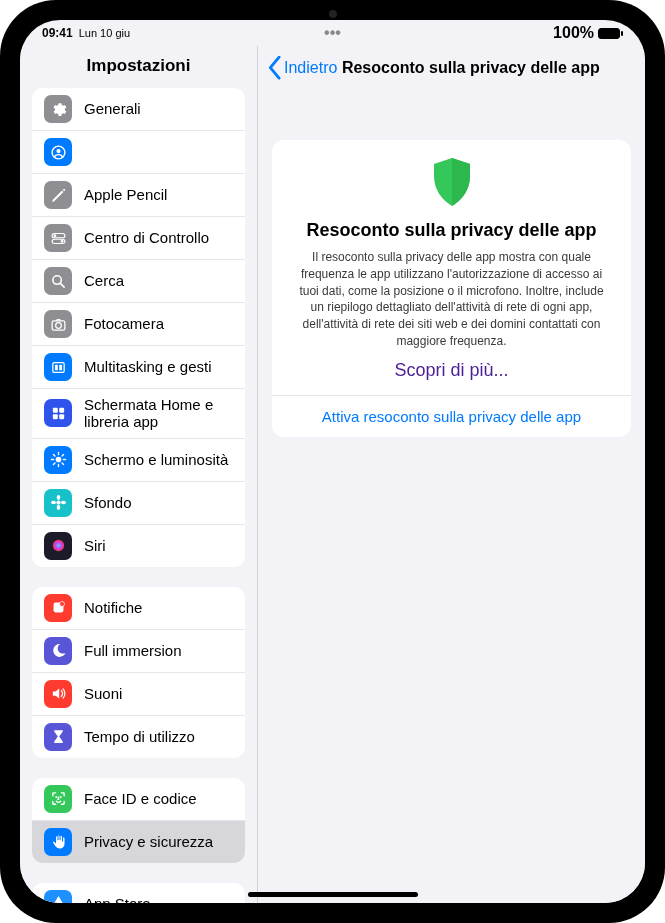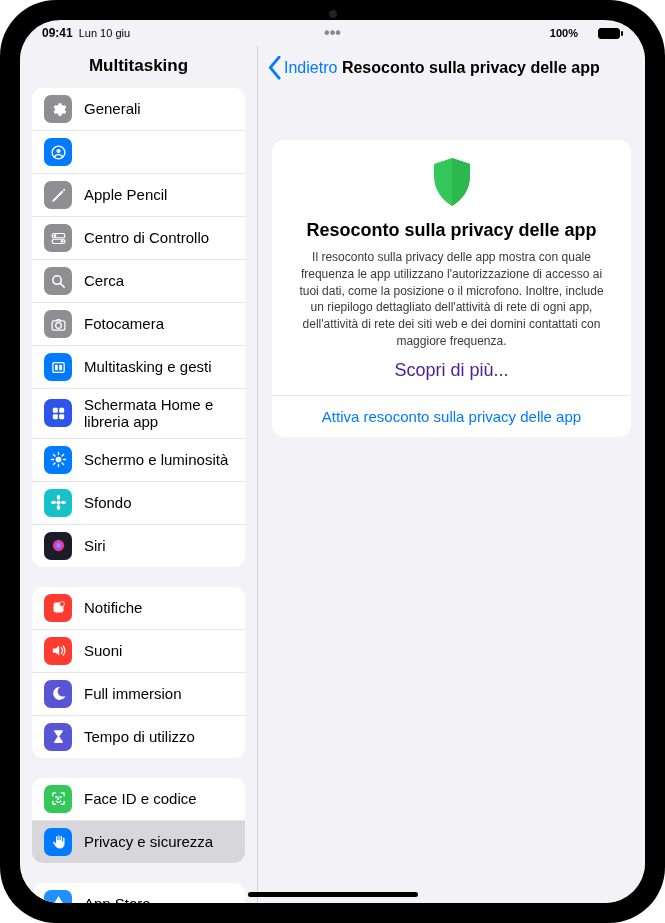--- a/index.html
+++ b/index.html
@@ -25,21 +25,21 @@
     height: 26px; display: flex; align-items: center; justify-content: space-between;
     padding: 0 22px; font-size: 12px; font-weight: 600; color: #000;
     position: relative;
   }
   .status-left { display: flex; gap: 6px; align-items: baseline; }
   .status-date { font-weight: 500; font-size: 11px; }
   .status-center {
     position: absolute; left: 50%; transform: translateX(-50%);
     font-size: 16px; color: #888;
   }
-  .status-right { display: flex; gap: 20px; align-items: center; font-size: 11px; }
+  .status-right { display: flex; gap: 4px; align-items: center; font-size: 16px; }
   .wifi-ic, .batt-ic { display: inline-flex; align-items: center; }
   .batt-body {
     width: 22px; height: 11px; border: 1px solid #000; border-radius: 3px; position: relative;
     background: #000;
   }
   .batt-tip { width: 2px; height: 5px; background: #000; border-radius: 1px; margin-left: 1px; }
 
   
   .split { flex: 1; display: flex; overflow: hidden; }
   .sidebar {
@@ -121,21 +121,21 @@
         <span class="batt-ic">
           <span class="batt-body"></span>
             <span class="batt-tip"></span>
         </span>
       </div>
     </div>
 
     <div class="split">
 
       <aside class="sidebar">
-        <div class="sidebar-title">Multitasking</div>
+        <div class="sidebar-title">Impostazioni</div>
         <div class="sidebar-scroll" id="sidebar-scroll">
             <div class="group">
               <div class="row">
                 <div class="icon" style="background: rgb(142, 142, 147);">
                   <svg viewBox="0 0 24 24">
                     <path fill="#fff" d="M12 8a4 4 0 100 8 4 4 0 000-8zm9 4a7 7 0 00-.1-1.2l2.1-1.6-2-3.4-2.5 1a7 7 0 00-2-1.2L16 3h-4l-.5 2.6a7 7 0 00-2 1.2l-2.5-1-2 3.4 2.1 1.6A7 7 0 007 12c0 .4 0 .8.1 1.2L5 14.8l2 3.4 2.5-1a7 7 0 002 1.2L12 21h4l.5-2.6a7 7 0 002-1.2l2.5 1 2-3.4-2.1-1.6c.1-.4.1-.8.1-1.2z"></path>
                   </svg>
                 </div>
                 <div class="row-label">Generali</div>
               </div>
@@ -252,35 +252,35 @@
               <div class="row">
                 <div class="icon" style="background: rgb(255, 59, 48);">
                   <svg viewBox="0 0 24 24">
                     <rect x="5" y="5" width="14" height="14" rx="3" fill="#fff"></rect>
                     <circle cx="17" cy="7" r="3.5" fill="#ff3b30" stroke="#fff" stroke-width="1"></circle>
                   </svg>
                 </div>
                 <div class="row-label">Notifiche</div>
               </div>
               <div class="row">
+                <div class="icon" style="background: rgb(88, 86, 214);">
+                  <svg viewBox="0 0 24 24">
+                    <path fill="#fff" d="M14 3a9 9 0 108 12 7 7 0 01-8-12z"></path>
+                  </svg>
+                </div>
+                <div class="row-label">Full immersion</div>
+              </div>
+              <div class="row">
                 <div class="icon" style="background: rgb(255, 59, 48);">
                   <svg viewBox="0 0 24 24">
                     <path fill="#fff" d="M4 9v6h4l5 4V5L8 9H4z"></path>
                     <path d="M16 8a6 6 0 010 8M18.5 5.5a10 10 0 010 13" stroke="#fff" stroke-width="1.8" fill="none" stroke-linecap="round"></path>
                   </svg>
                 </div>
                 <div class="row-label">Suoni</div>
-              </div>
-              <div class="row">
-                <div class="icon" style="background: rgb(88, 86, 214);">
-                  <svg viewBox="0 0 24 24">
-                    <path fill="#fff" d="M14 3a9 9 0 108 12 7 7 0 01-8-12z"></path>
-                  </svg>
-                </div>
-                <div class="row-label">Full immersion</div>
               </div>
               <div class="row">
                 <div class="icon" style="background: rgb(88, 86, 214);">
                   <svg viewBox="0 0 24 24">
                     <path fill="#fff" d="M6 3h12v2l-5 7 5 7v2H6v-2l5-7-5-7V3z"></path>
                   </svg>
                 </div>
                 <div class="row-label">Tempo di utilizzo</div>
               </div>
             </div>

